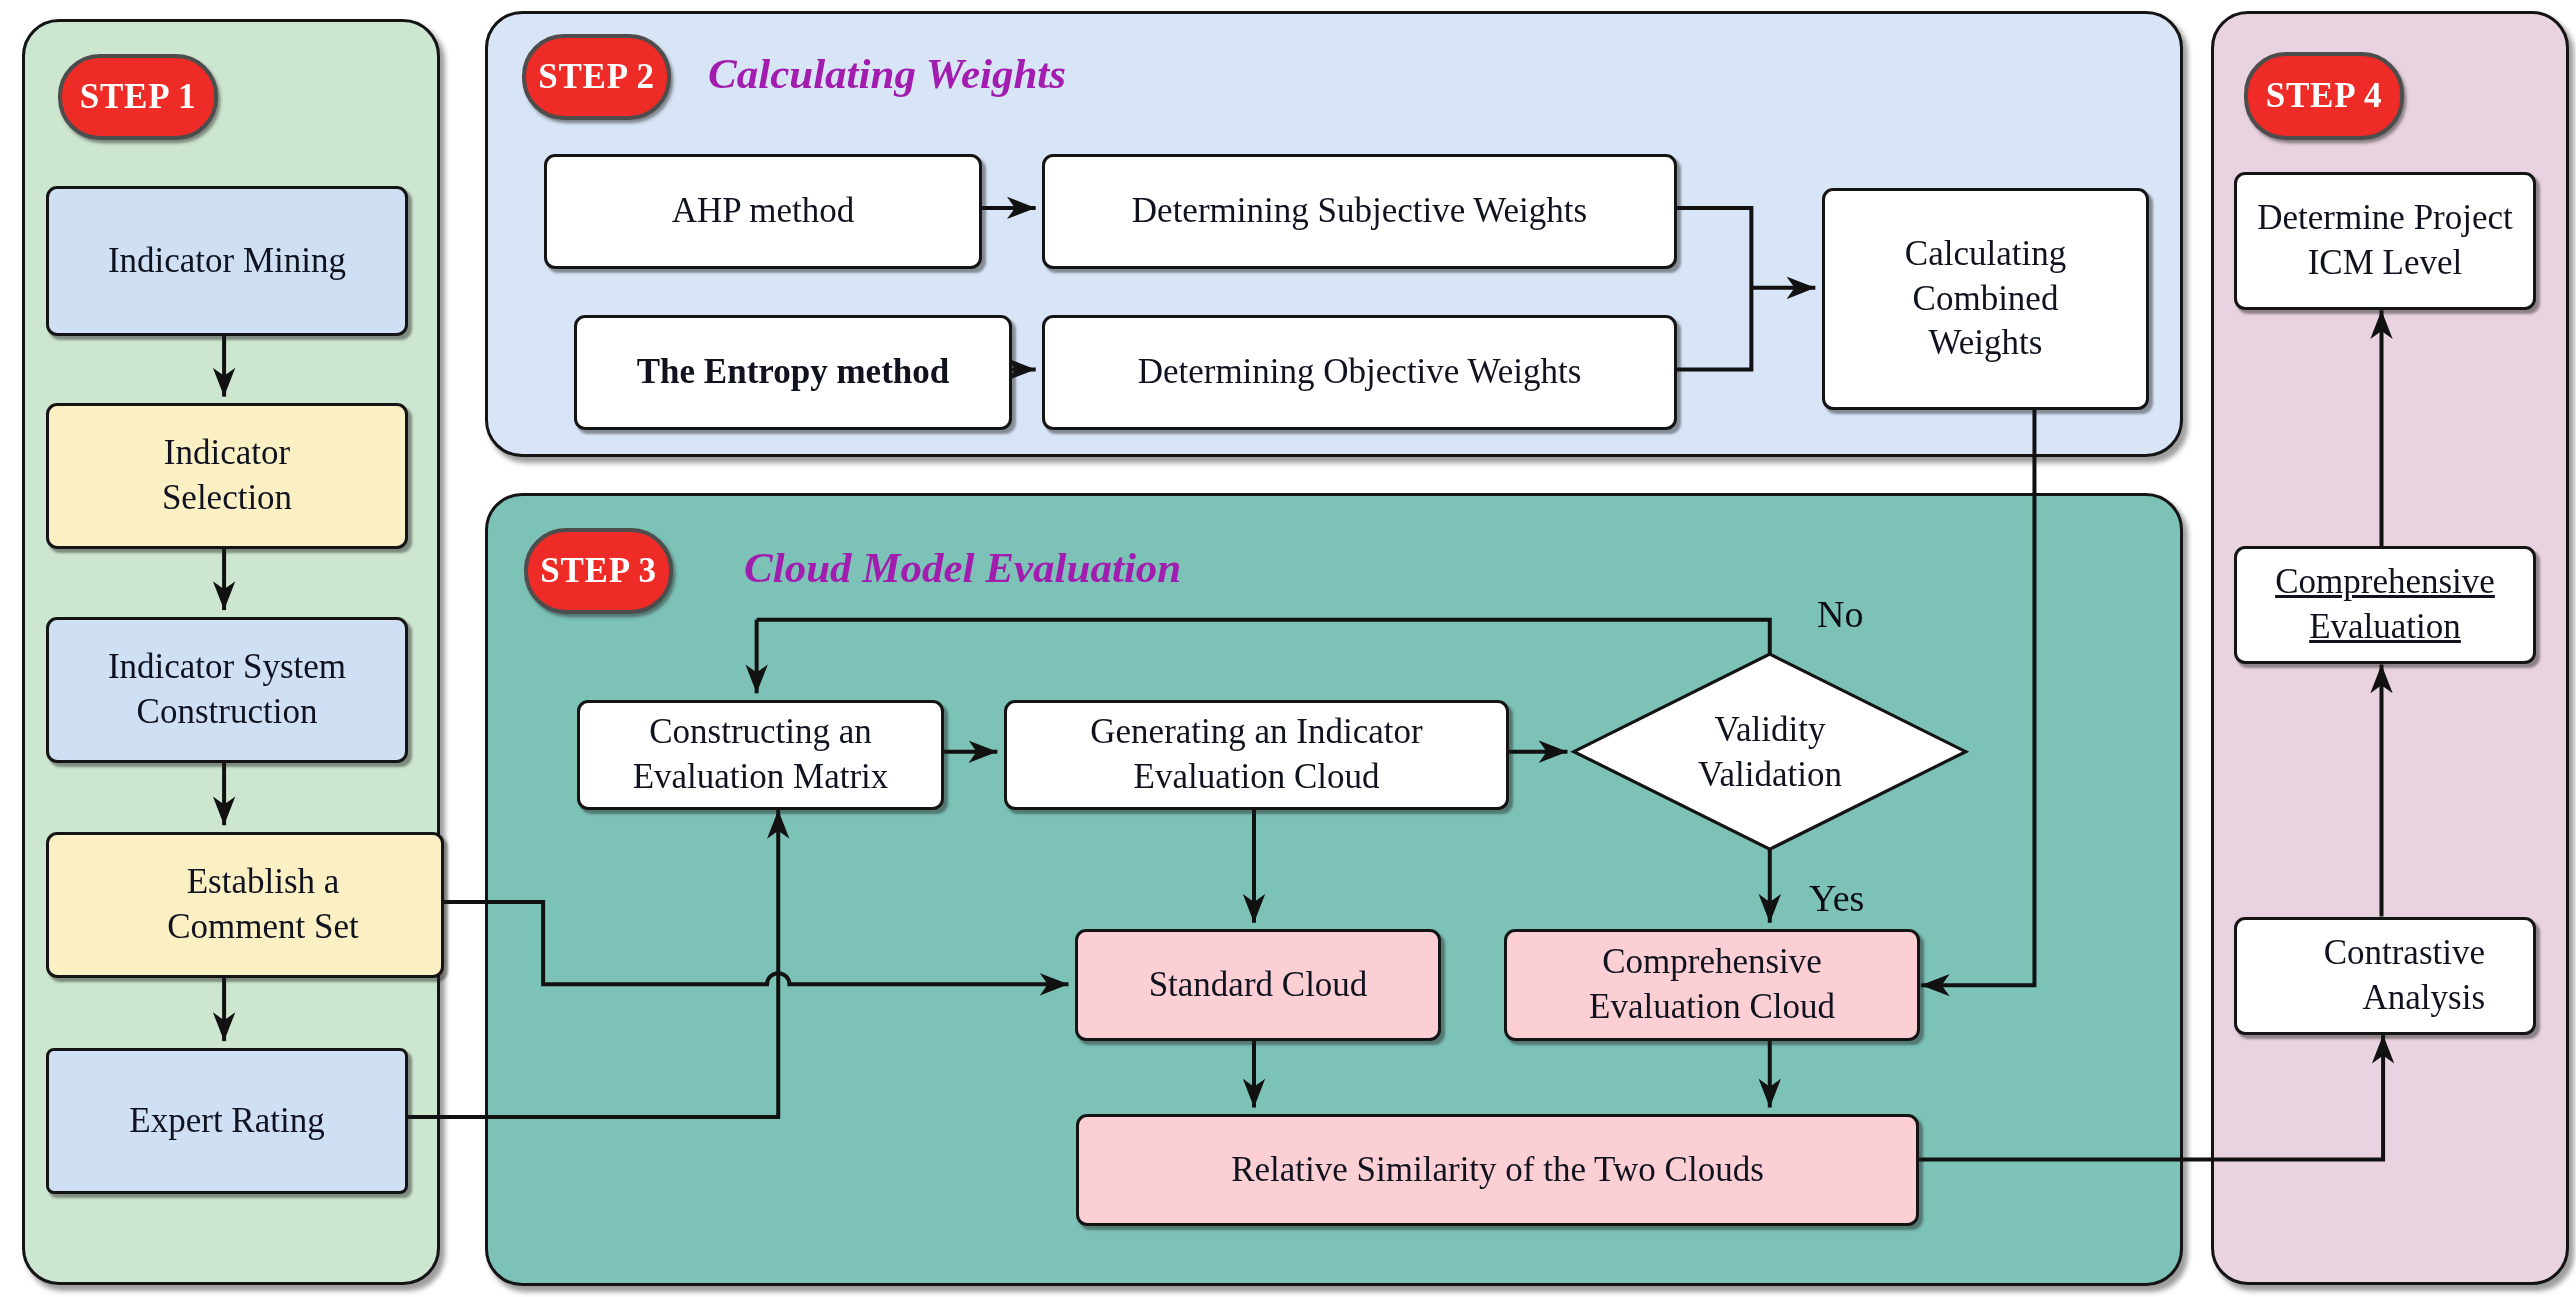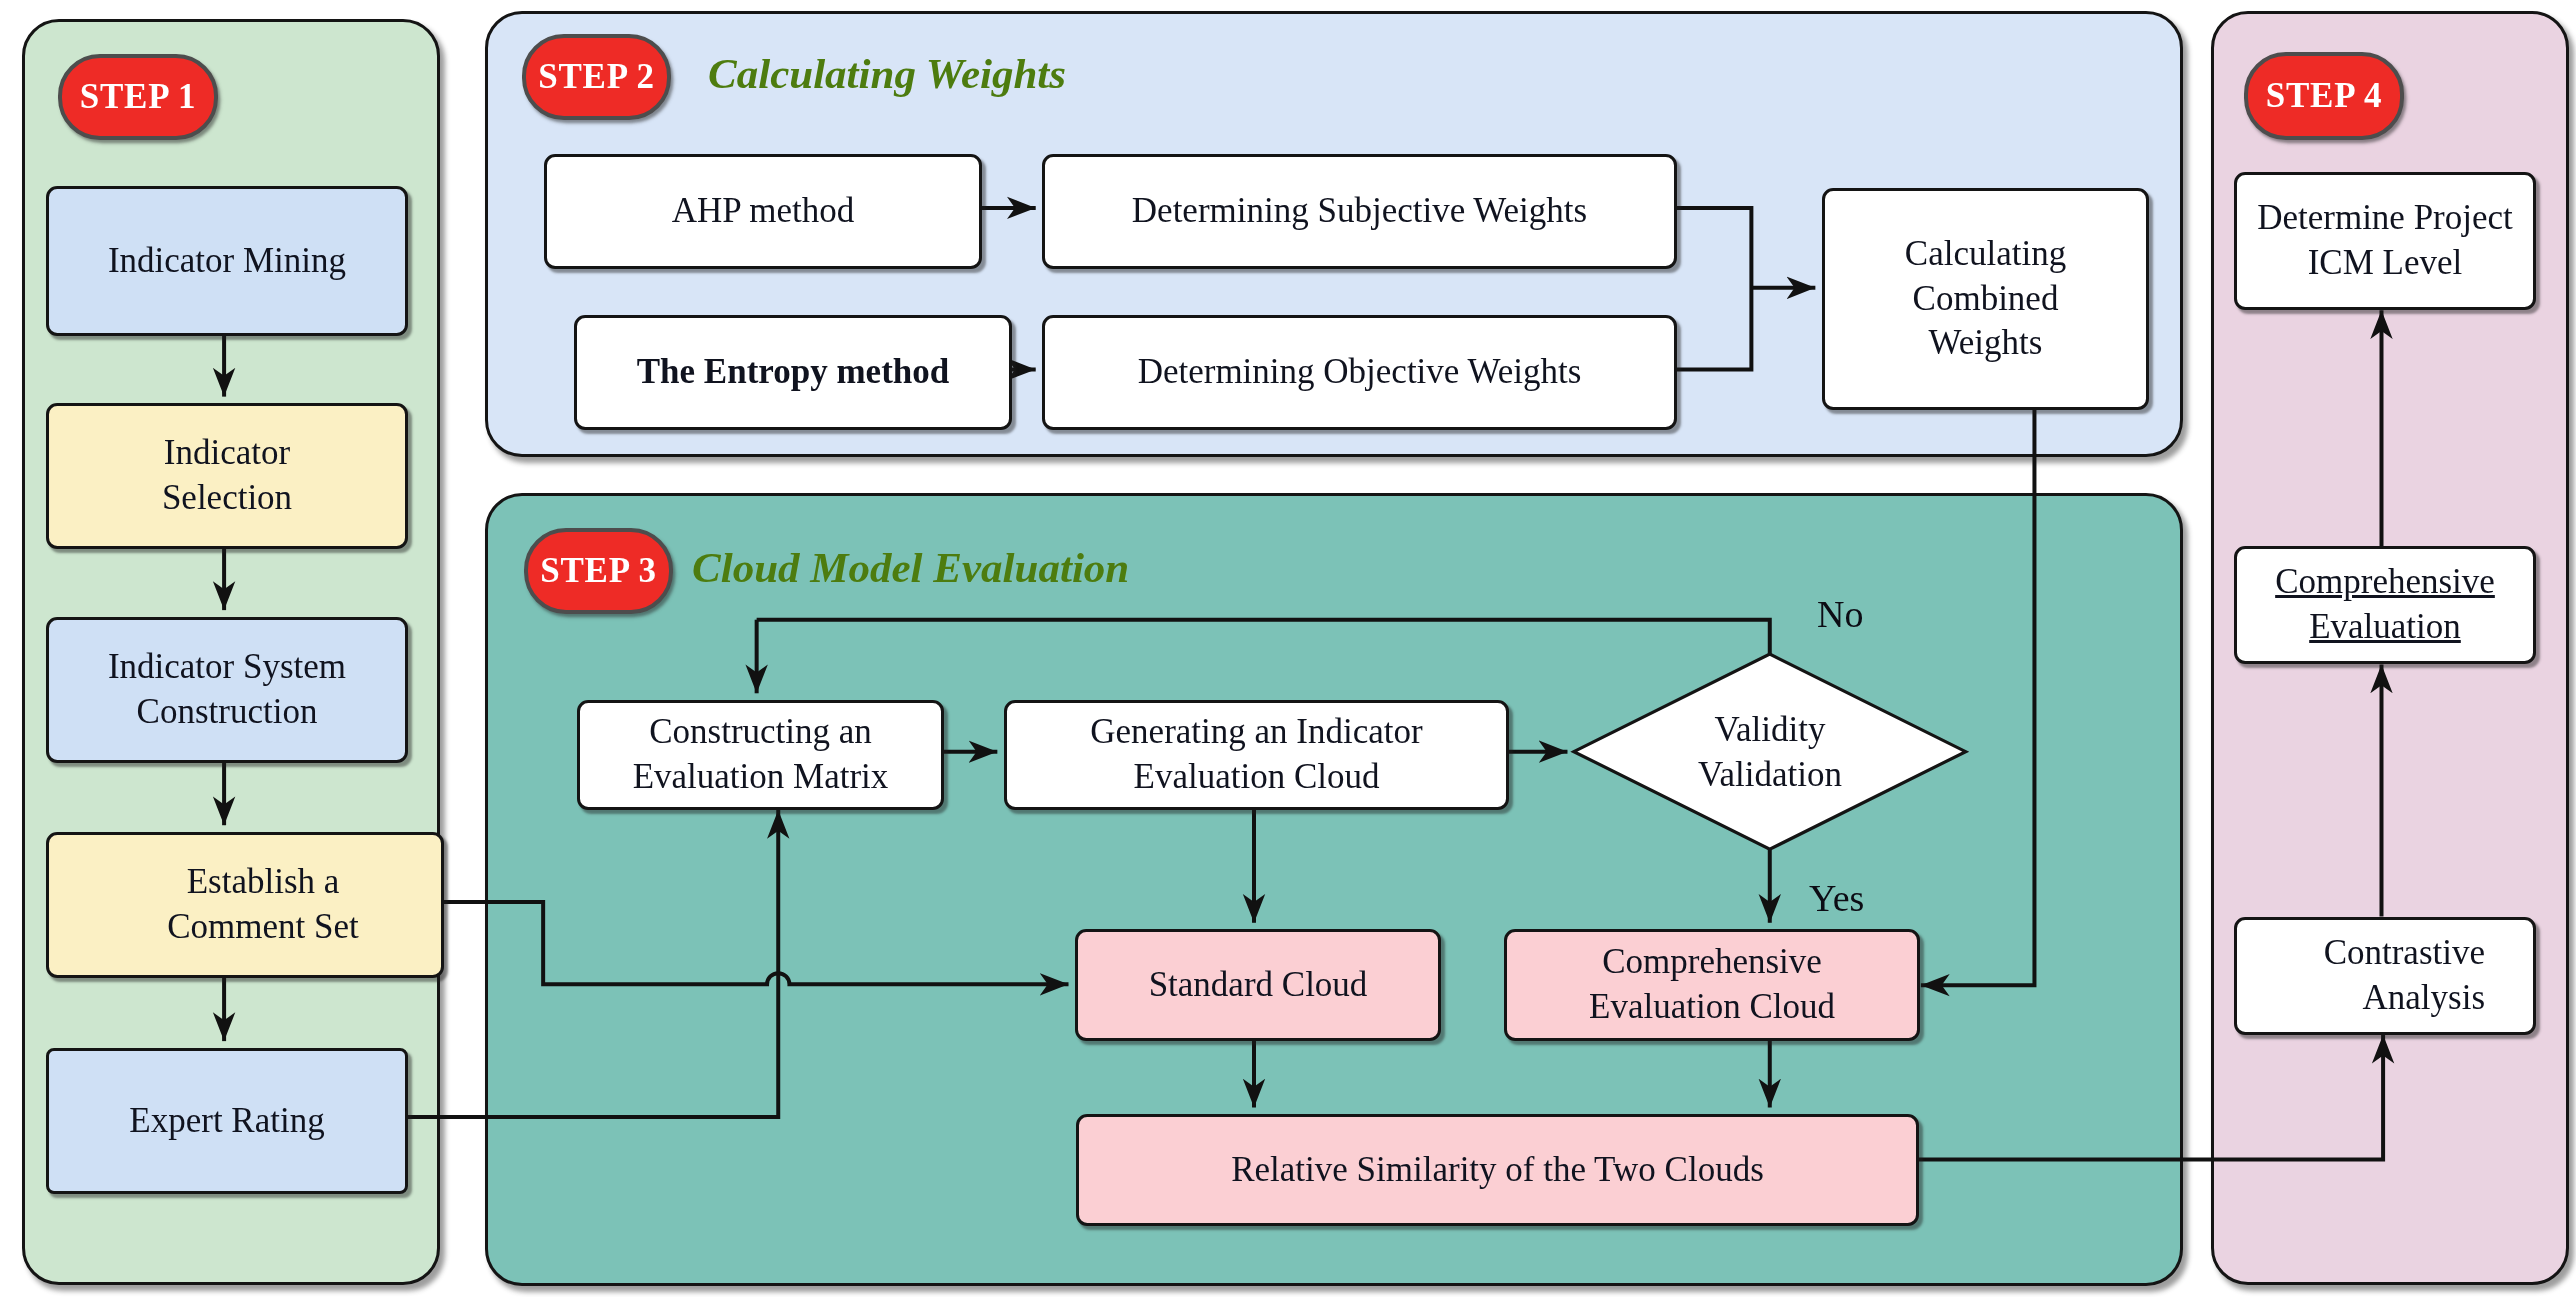--- a/index.html
+++ b/index.html
@@ -5,21 +5,21 @@
   html,body{margin:0;padding:0;background:#ffffff;}
   body{width:2576px;height:1297px;position:relative;overflow:hidden;
        font-family:"Liberation Serif","DejaVu Serif",serif;color:#10131f;}
   .panel{position:absolute;border:3.2px solid #141414;border-radius:37px;
          box-shadow:4.8px 5.6px 4.8px rgba(40,40,40,.45);}
   .badge{position:absolute;display:flex;align-items:center;justify-content:center;
          background:var(--badge-red);color:#fff;font-weight:bold;font-size:35px;
          border:4px solid #4d4d4d;border-radius:42px;white-space:nowrap;
          box-shadow:2.4px 3.2px 3.2px rgba(40,40,40,.5);letter-spacing:0.8px;}
   .sec-title{position:absolute;display:flex;align-items:center;
-         font-size:43px;font-weight:bold;font-style:italic;color:#4d7c0f;}
+         font-size:43px;font-weight:bold;font-style:italic;color:#a21caf;}
   .node{position:absolute;display:flex;align-items:center;justify-content:center;
         text-align:center;border:3.2px solid #141414;border-radius:11.2px;
         font-size:35px;line-height:1.28;box-shadow:3.2px 4px 2.4px rgba(30,30,30,.45);}
   .node span{display:inline-block;}
   .blue{background:var(--box-blue);} .yellow{background:var(--box-yellow);}
   .white{background:#ffffff;} .pinkbox{background:var(--box-pink);}
   .flow-label{position:absolute;font-size:38px;color:#0c0c14;}
   svg#wires{position:absolute;left:0;top:0;z-index:5;}
   .node,.badge,.sec-title,.flow-label{z-index:10;}
   .diamond-text{position:absolute;z-index:10;display:flex;align-items:center;justify-content:center;
@@ -79,21 +79,21 @@
     <polygon points="1968,940 2213,818 2458,940 2213,1062" fill="#ffffff" stroke="#141414" stroke-width="4"></polygon>
   </g>
 </svg>
 
 <div class="badge" style="left:58px;top:54px;width:152px;height:78px;">STEP 1</div>
 <div class="badge" style="left:522px;top:34px;width:141px;height:78px;">STEP 2</div>
 <div class="badge" style="left:524px;top:528px;width:141px;height:78px;">STEP 3</div>
 <div class="badge" style="left:2244px;top:36px;width:152px;height:80px;margin-top:16px;">STEP 4</div>
 
 <div class="sec-title" style="left:708px;top:34px;height:78px;">Calculating Weights</div>
-<div class="sec-title" style="left:692px;top:528px;height:78px;text-align:right;">Cloud Model Evaluation</div>
+<div class="sec-title" style="left:744px;top:528px;height:78px;text-align:right;">Cloud Model Evaluation</div>
 
 <div class="node blue" style="left:46px;top:186px;width:356px;height:144px;">
   <span>Indicator Mining</span>
   </div>
 <div class="node yellow" style="left:46px;top:403px;width:356px;height:140px;">
   <span style="max-width:208px;">Indicator Selection</span>
   </div>
 <div class="node blue" style="left:46px;top:617px;width:356px;height:140px;">
   <span style="max-width:320px;">Indicator System Construction</span>
   </div>

